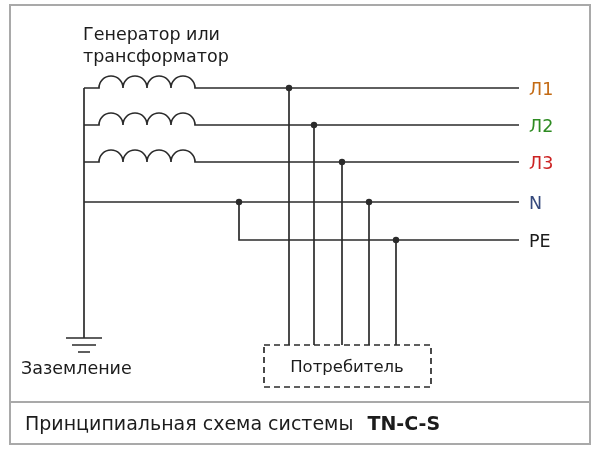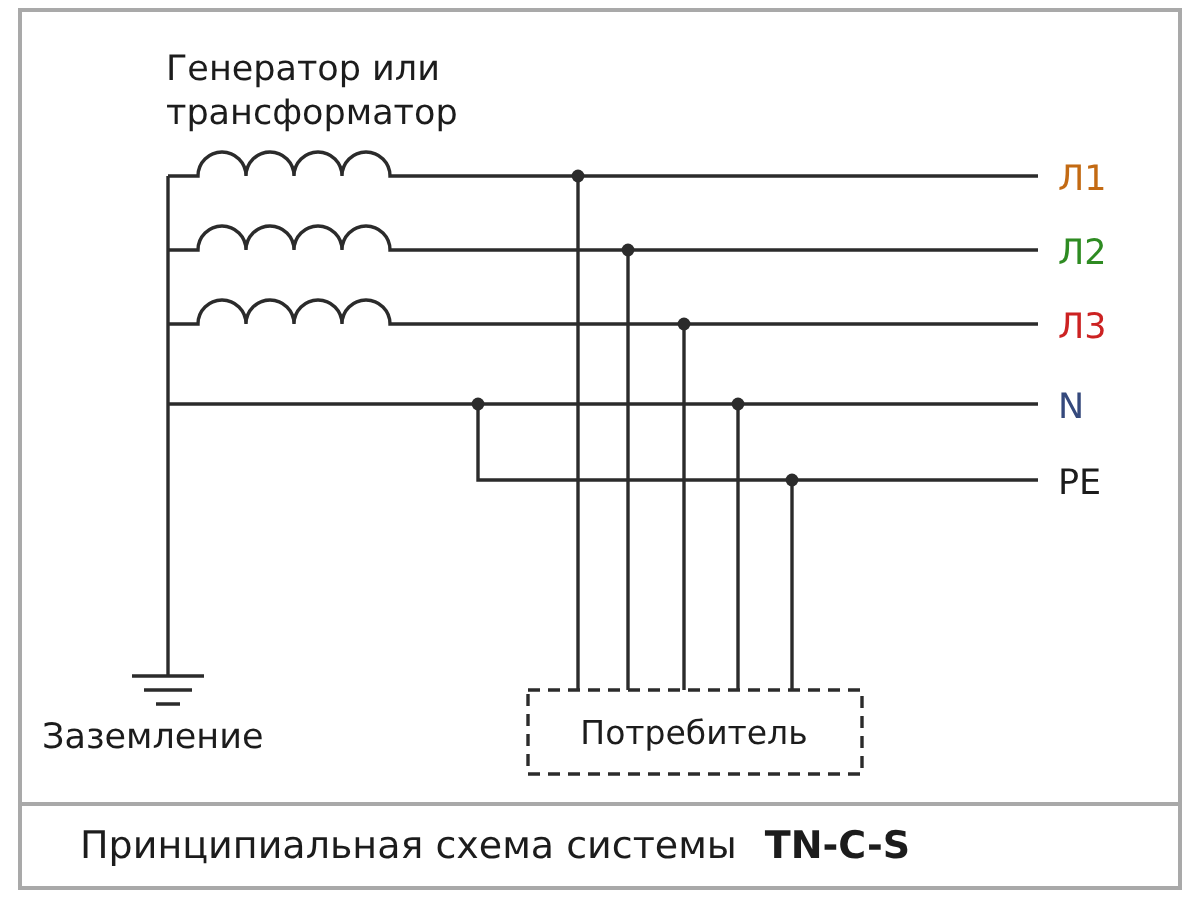--- a/index.html
+++ b/index.html
@@ -24,21 +24,21 @@
     position: relative;
     overflow: hidden;
     text-align: right;
   }
   .diagram svg { display: block; position: absolute; left: 0; top: 0; }
   .caption-bar {
     height: 42px;
     border-top: 2px solid #a9a9a9;
     display: flex;
     align-items: center;
-    padding-left: 29px;
+    padding-left: 14px;
     font-size: 19px;
     color: #1c1c1c;
     box-sizing: border-box;
     background: #ffffff;
   }
   .caption-bold { font-weight: bold; margin-left: 14px; }
   text { font-family: "DejaVu Sans", "Liberation Sans", sans-serif; }
 </style>
 </head>
 <body>

